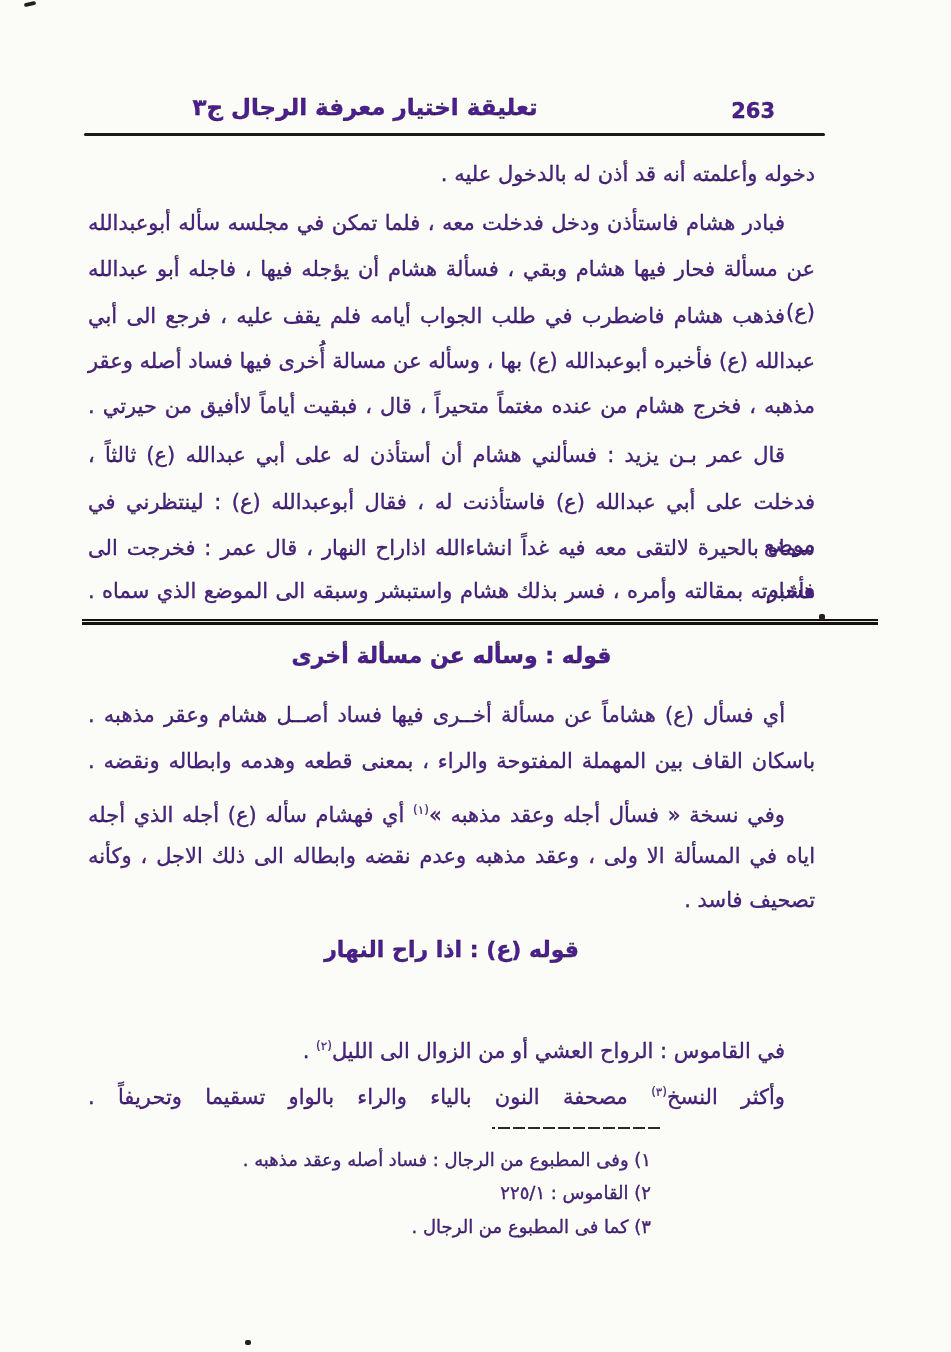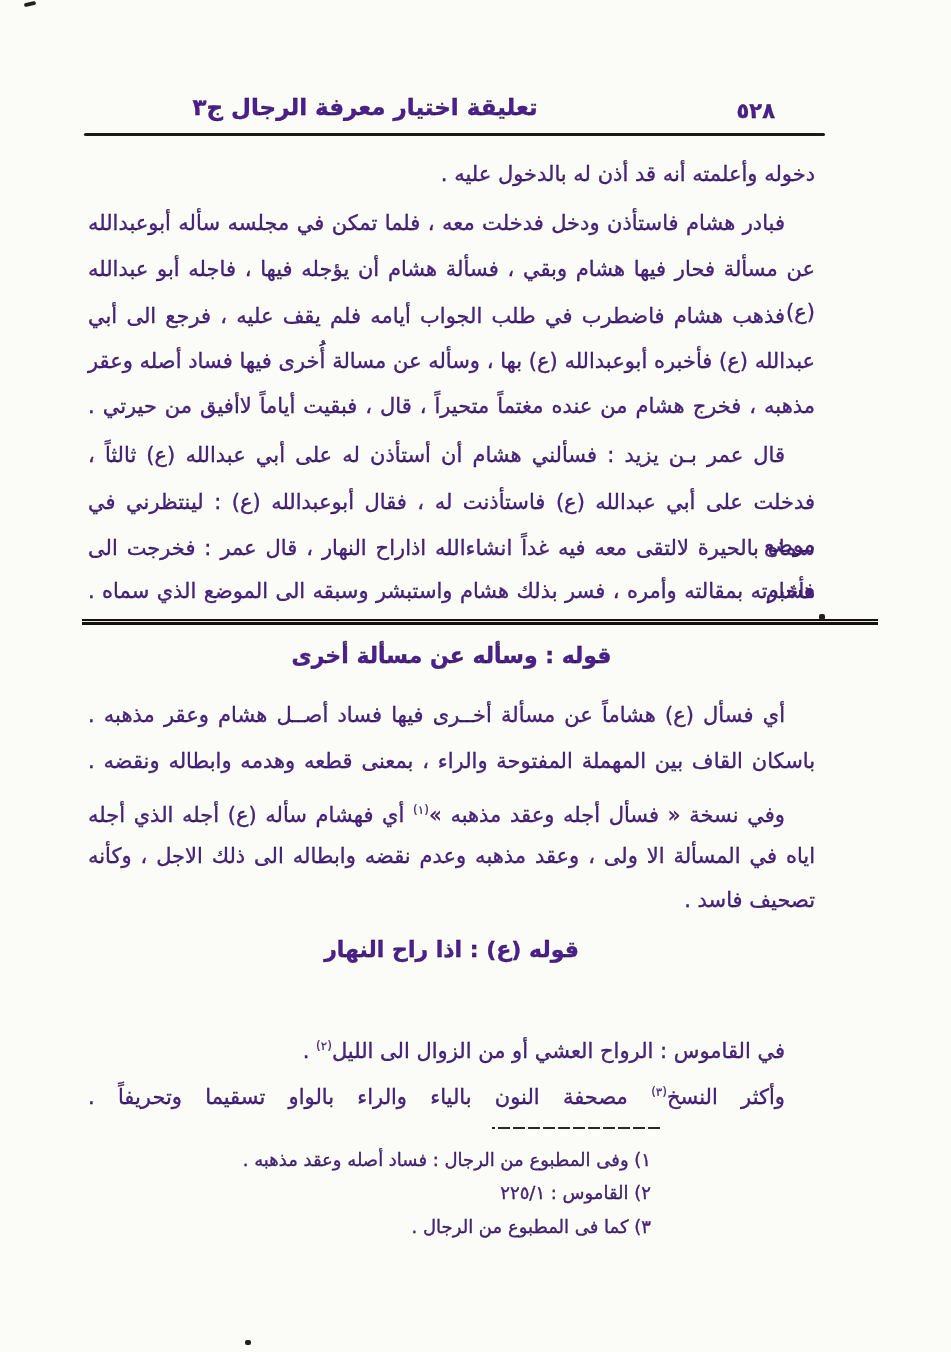--- a/index.html
+++ b/index.html
@@ -46,21 +46,21 @@
   .speck-a{left:24px;top:2px;width:12px;height:4px;transform:rotate(-12deg);}
   .speck-b{left:819px;top:614px;width:6px;height:6px;}
   .speck-c{left:245px;top:1340px;width:6px;height:5px;}
 </style>
 </head>
 <body>
 
 <div class="page">
 
   <div class="abs book-title">تعليقة اختيار معرفة الرجال ج٣</div>
-  <div class="abs page-num">٥٢٨</div>
+  <div class="abs page-num">263</div>
   <div class="abs header-rule"></div>
 
   <div class="ln r" style="top:153px">دخوله وأعلمته أنه قد أذن له بالدخول عليه .</div>
   <div class="ln j ind" style="top:202px">فبادر هشام فاستأذن ودخل فدخلت معه ، فلما تمكن في مجلسه سأله أبوعبدالله</div>
   <div class="ln j ind" style="top:295px">فذهب هشام فاضطرب في طلب الجواب أيامه فلم يقف عليه ، فرجع الى أبي</div>
   <div class="ln j" style="top:248px">عن مسألة فحار فيها هشام وبقي ، فسألة هشام أن يؤجله فيها ، فاجله أبو عبدالله (ع)</div>
   <div class="ln j" style="top:340px">عبدالله (ع) فأخبره أبوعبدالله (ع) بها ، وسأله عن مسالة أُخرى فيها فساد أصله وعقر</div>
   <div class="ln j" style="top:385px">مذهبه ، فخرج هشام من عنده مغتماً متحيراً ، قال ، فبقيت أياماً لاأفيق من حيرتي .</div>
   <div class="ln j ind" style="top:434px">قال عمر بـن يزيد :  فسألني هشام أن أستأذن له على أبي عبدالله (ع) ثالثاً ،</div>
   <div class="ln j" style="top:481px">فدخلت على أبي عبدالله (ع) فاستأذنت له ، فقال أبوعبدالله (ع) : لينتظرني في موضع</div>

